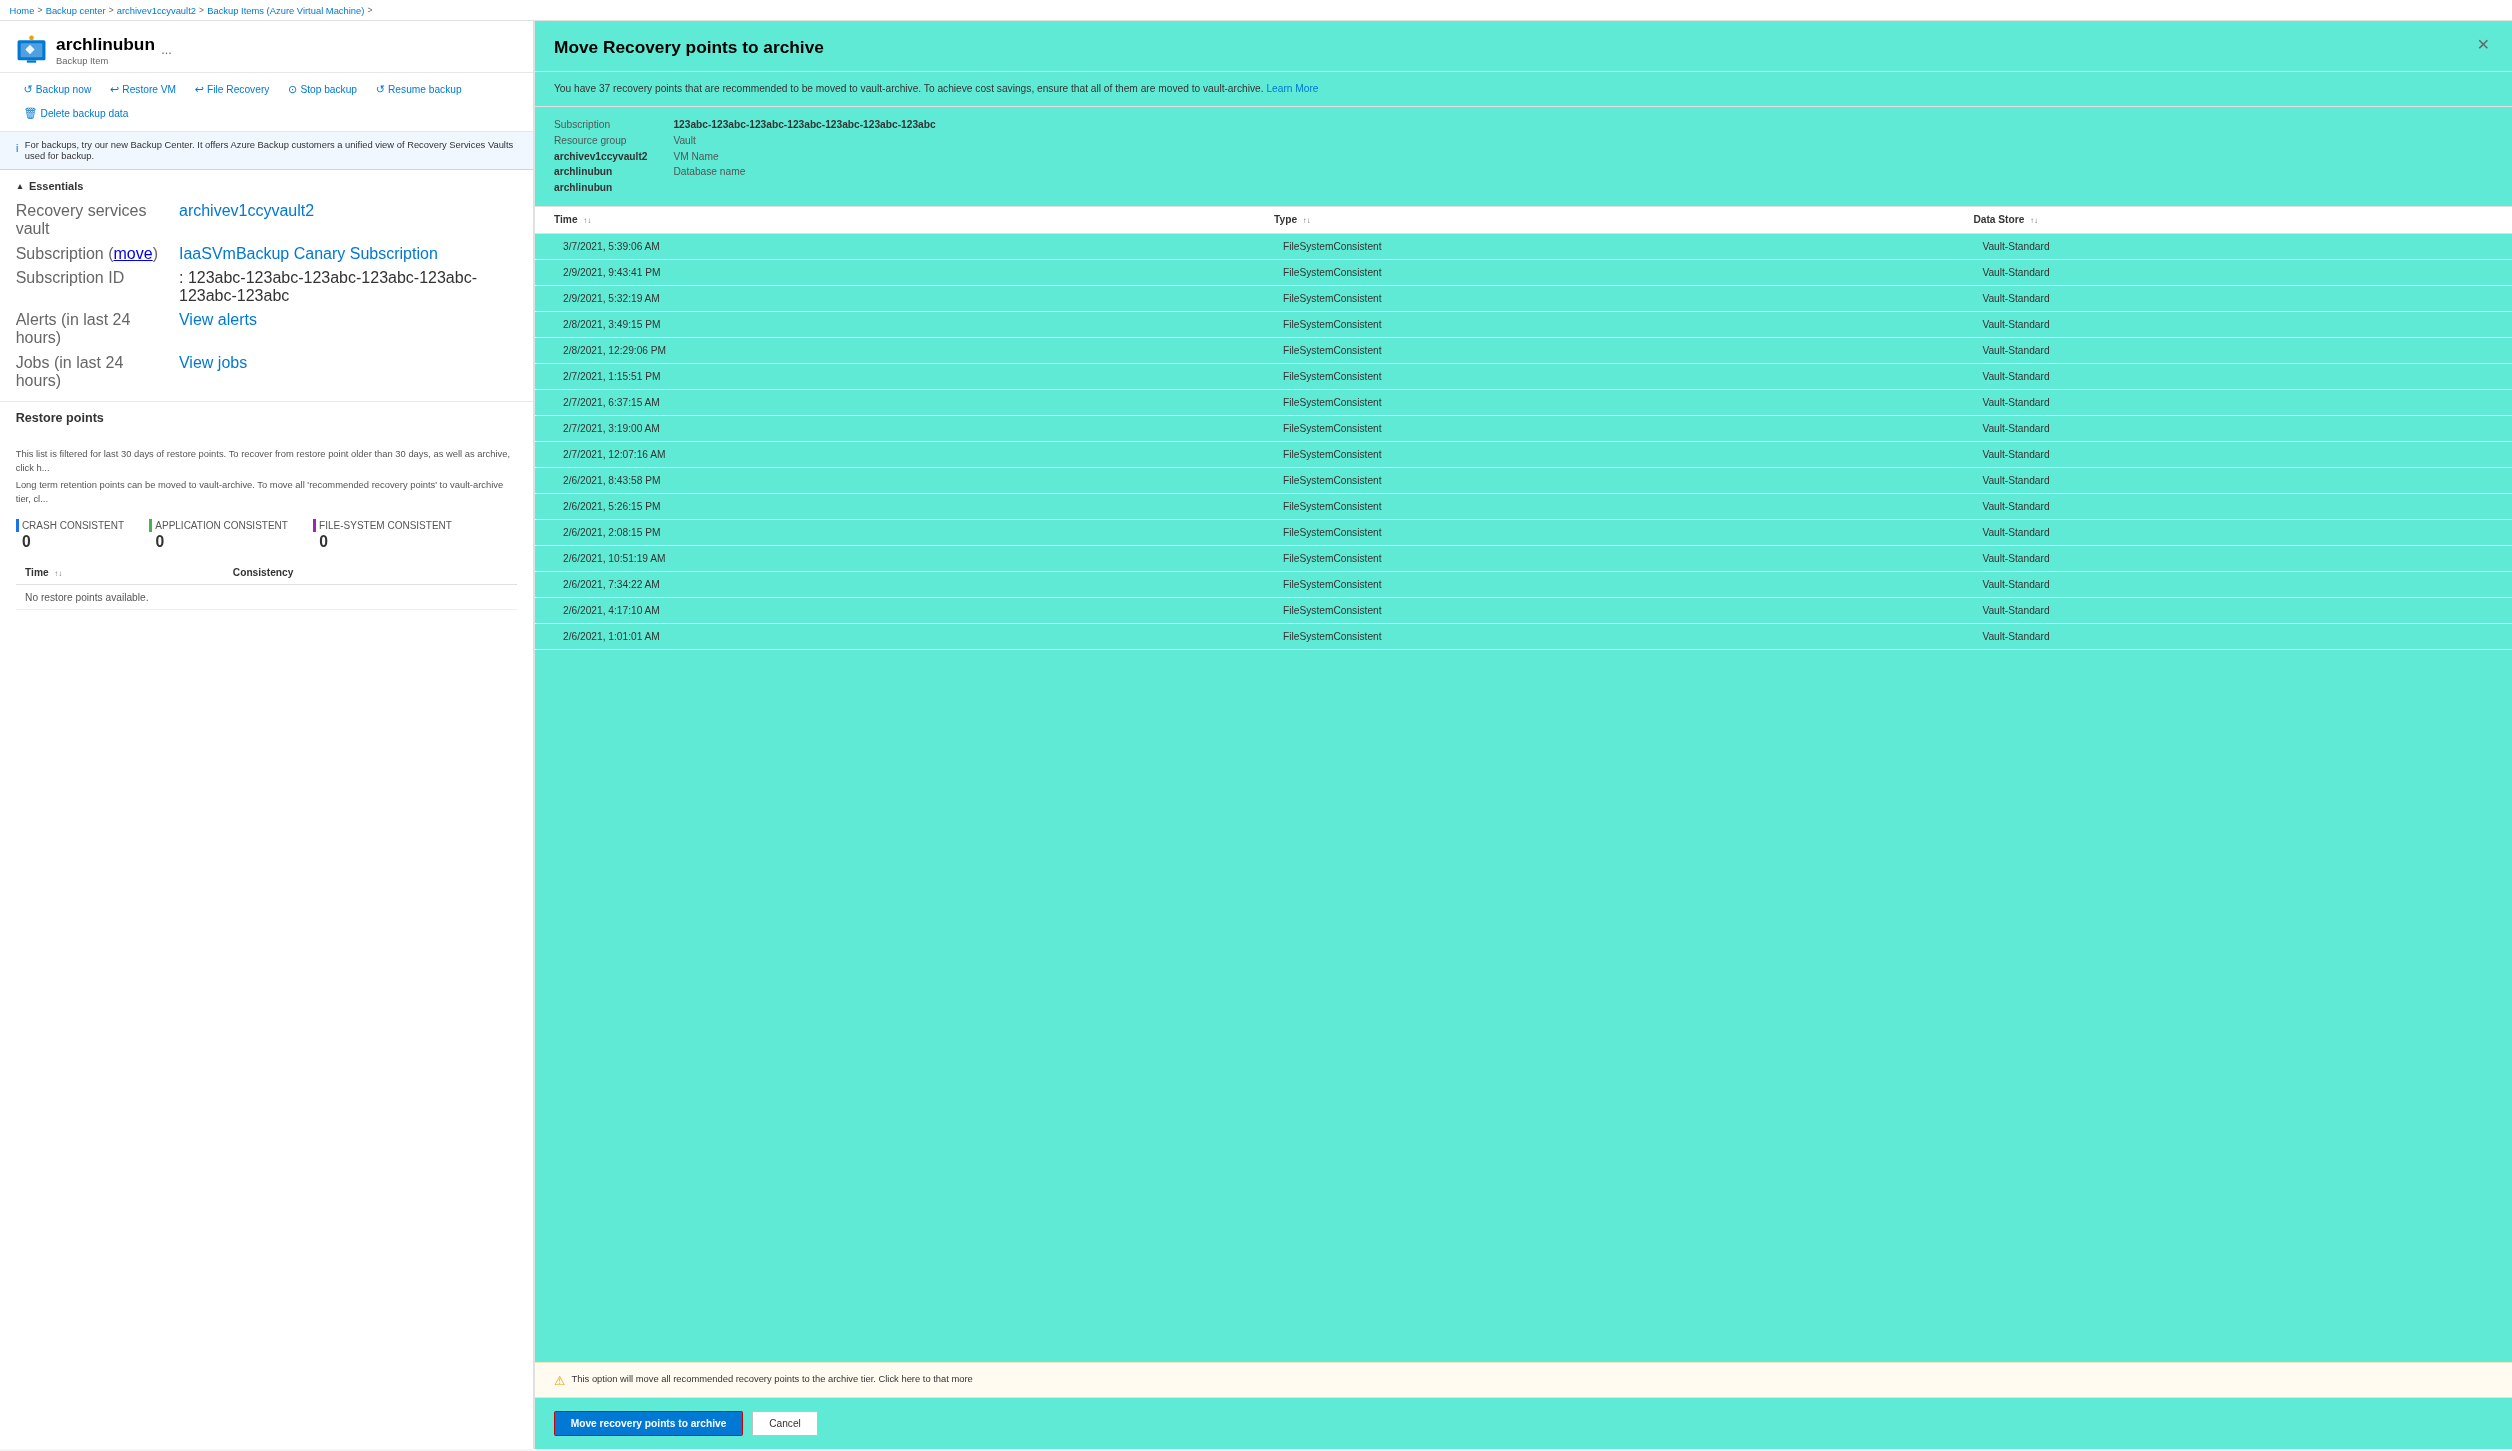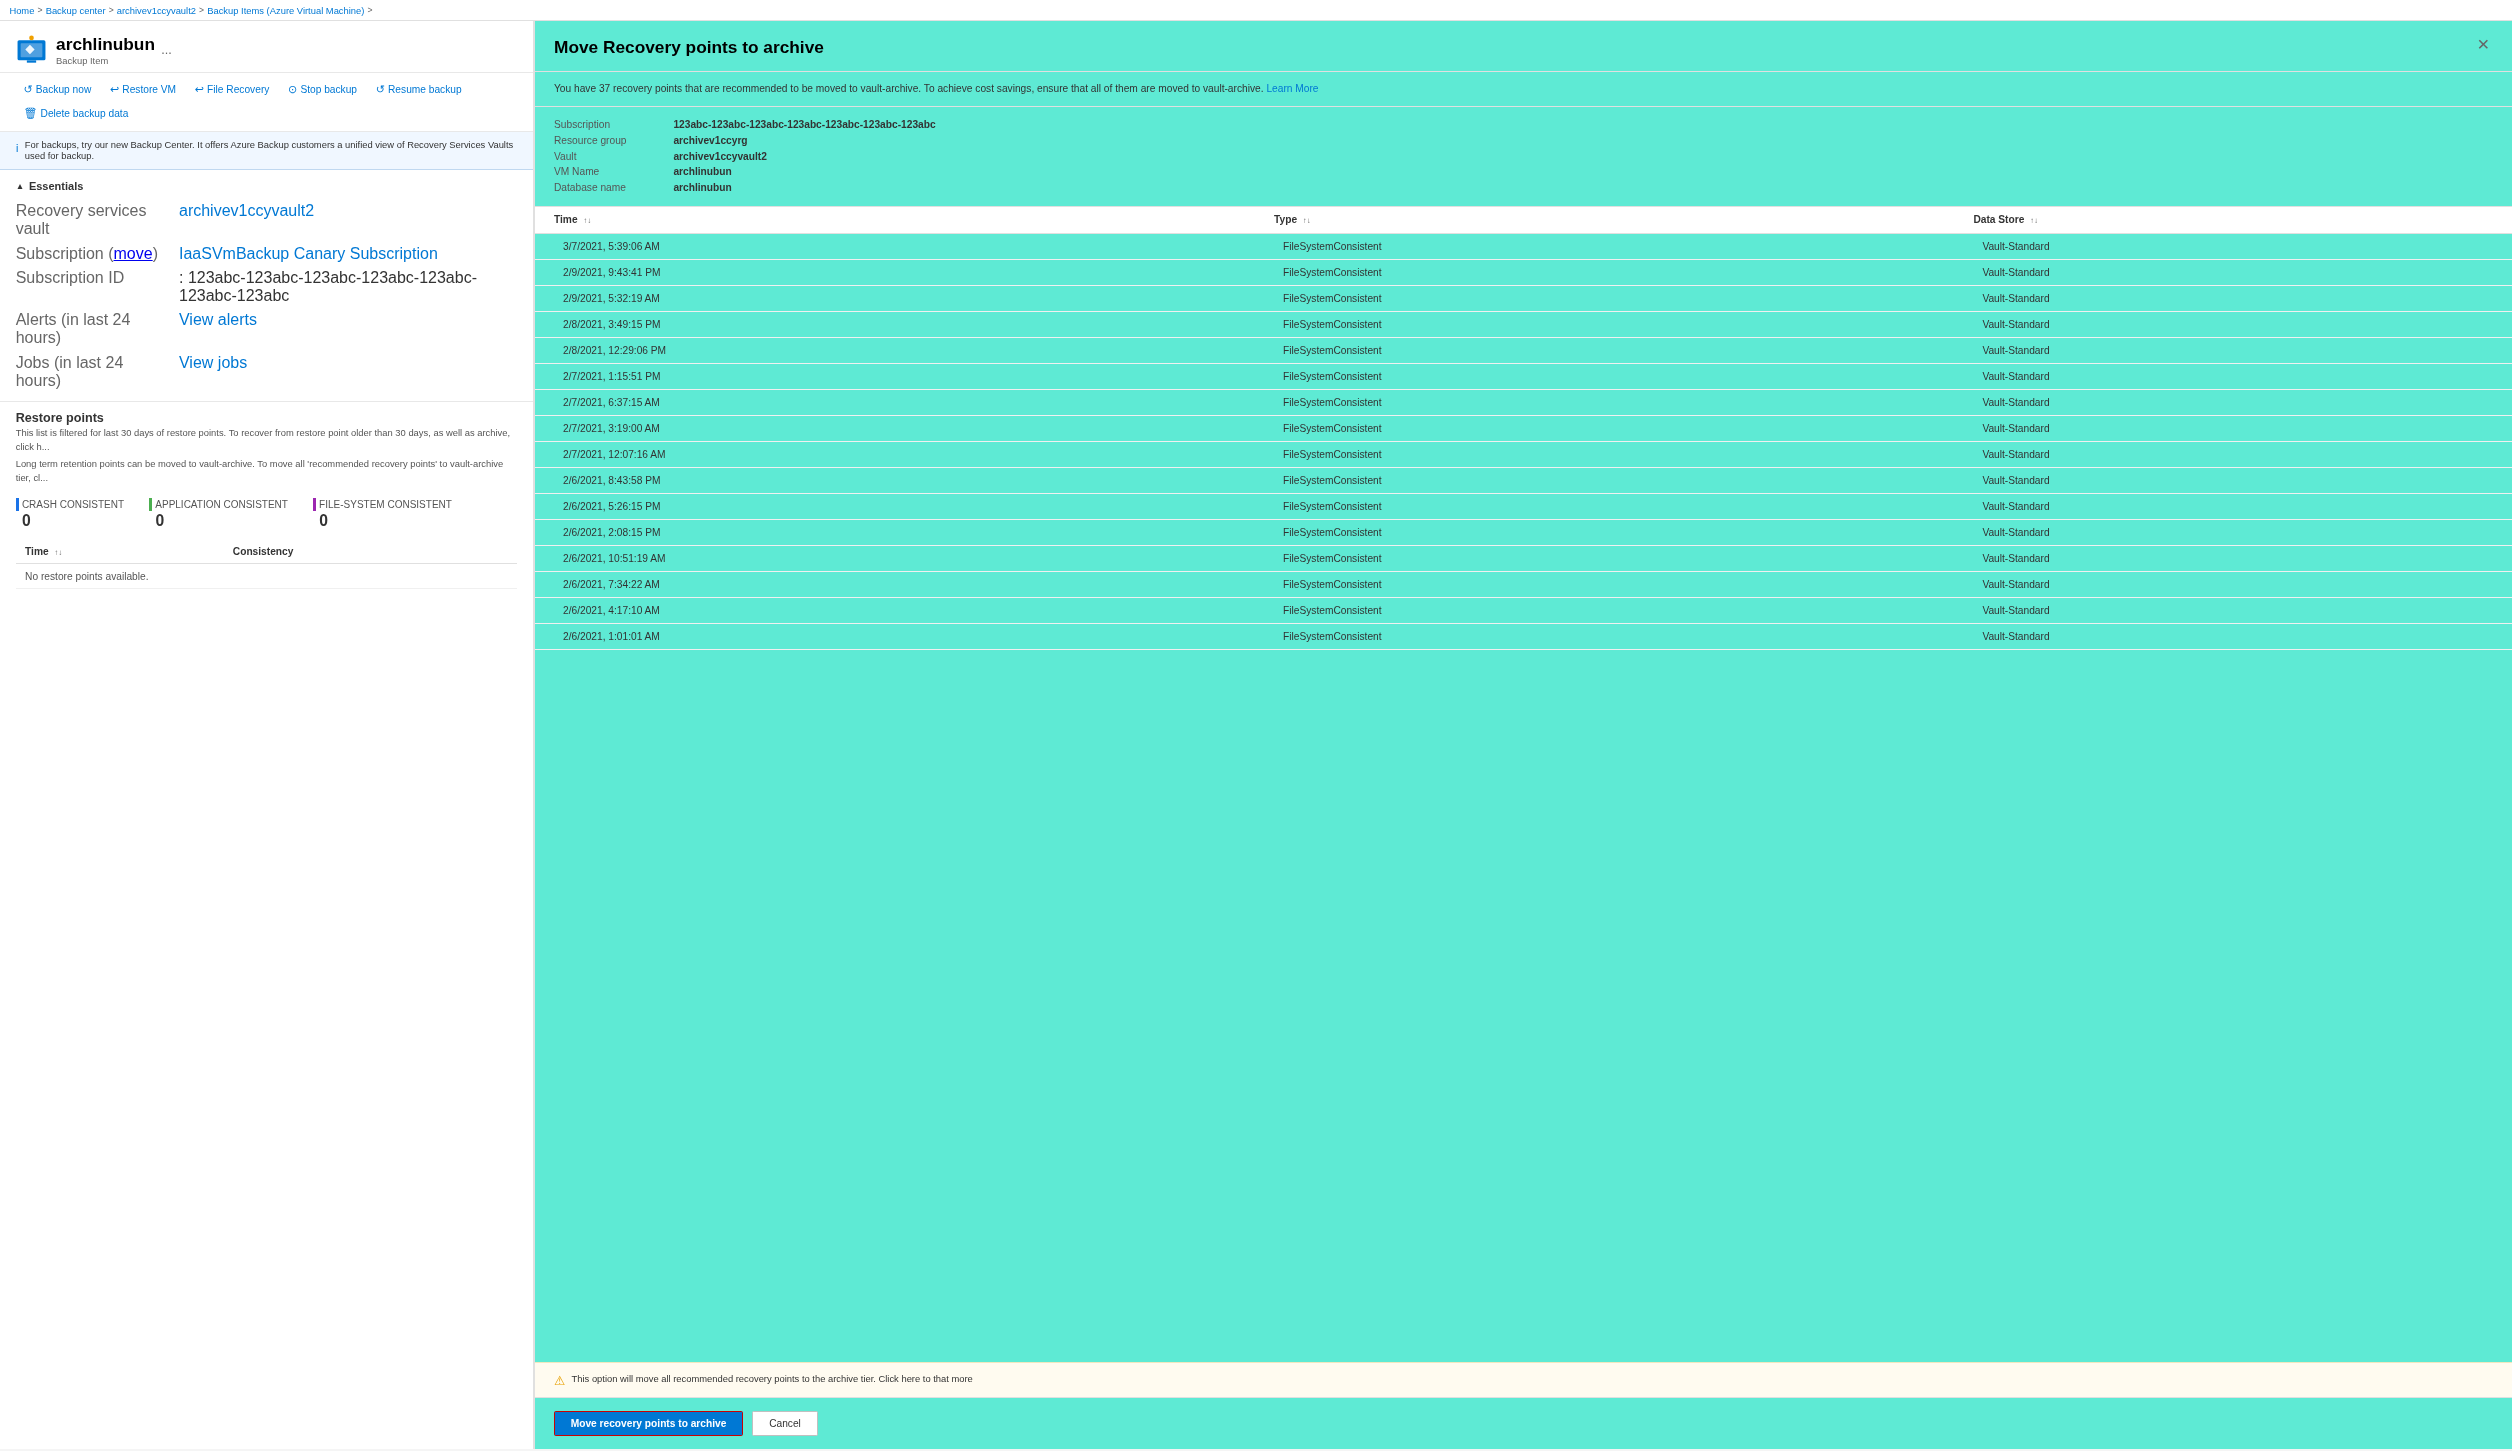--- a/index.html
+++ b/index.html
@@ -37,21 +37,21 @@
     .essentials { padding: 9.4px 15.7px; border-bottom: 0.8px solid #e8e8e8; }
     .essentials-header { display: flex; align-items: center; gap: 4.7px; font-size: 11px; font-weight: 600; margin-bottom: 9.4px; cursor: pointer; }
     .essentials-header .chevron { font-size: 8.6px; }
     .essentials-grid { display: grid; grid-template-columns: 157px 1fr; gap: 3.1px 6.3px; font-size: 16px; }
     .essentials-label { color: #666; padding: 1.6px 0; }
     .essentials-value { color: #333; padding: 1.6px 0; }
     .essentials-value a { color: #0078d4; text-decoration: none; }
 
     
     .restore-section { padding: 9.4px 15.7px; flex: 1; }
-    .section-title { font-size: 12.6px; font-weight: 600; margin-bottom: 1px; }
+    .section-title { font-size: 12.6px; font-weight: 600; margin-bottom: 22px; }
     .section-desc { font-size: 9.4px; color: #555; margin-bottom: 3.1px; line-height: 1.5; }
 
     
     .consistency-stats { display: flex; gap: 25px; margin: 12.6px 0 9.4px; }
     .stat-item { display: flex; flex-direction: column; gap: 1.6px; }
     .stat-label { font-size: 10px; color: #555; display: flex; align-items: center; }
     .stat-value { font-size: 15.7px; font-weight: 600; padding-left: 6.3px; }
 
     
     .restore-table { width: 100%; border-collapse: collapse; font-size: 10.2px; }
@@ -254,21 +254,20 @@
       <span>You have 37 recovery points that are recommended to be moved to vault-archive. To achieve cost savings, ensure that all of them are moved to vault-archive.</span>
       <a href="#">Learn More</a>
     </div>
 
     <div class="panel-info">
       <div class="info-grid">
         <span class="info-label">Subscription</span>
         <span class="info-value">123abc-123abc-123abc-123abc-123abc-123abc-123abc</span>
 
         <span class="info-label">Resource group</span>
-        <span class="info-value">archivev1ccyrg</span>
 
         <span class="info-label">Vault</span>
         <span class="info-value">archivev1ccyvault2</span>
 
         <span class="info-label">VM Name</span>
         <span class="info-value">archlinubun</span>
 
         <span class="info-label">Database name</span>
         <span class="info-value">archlinubun</span>
       </div>

